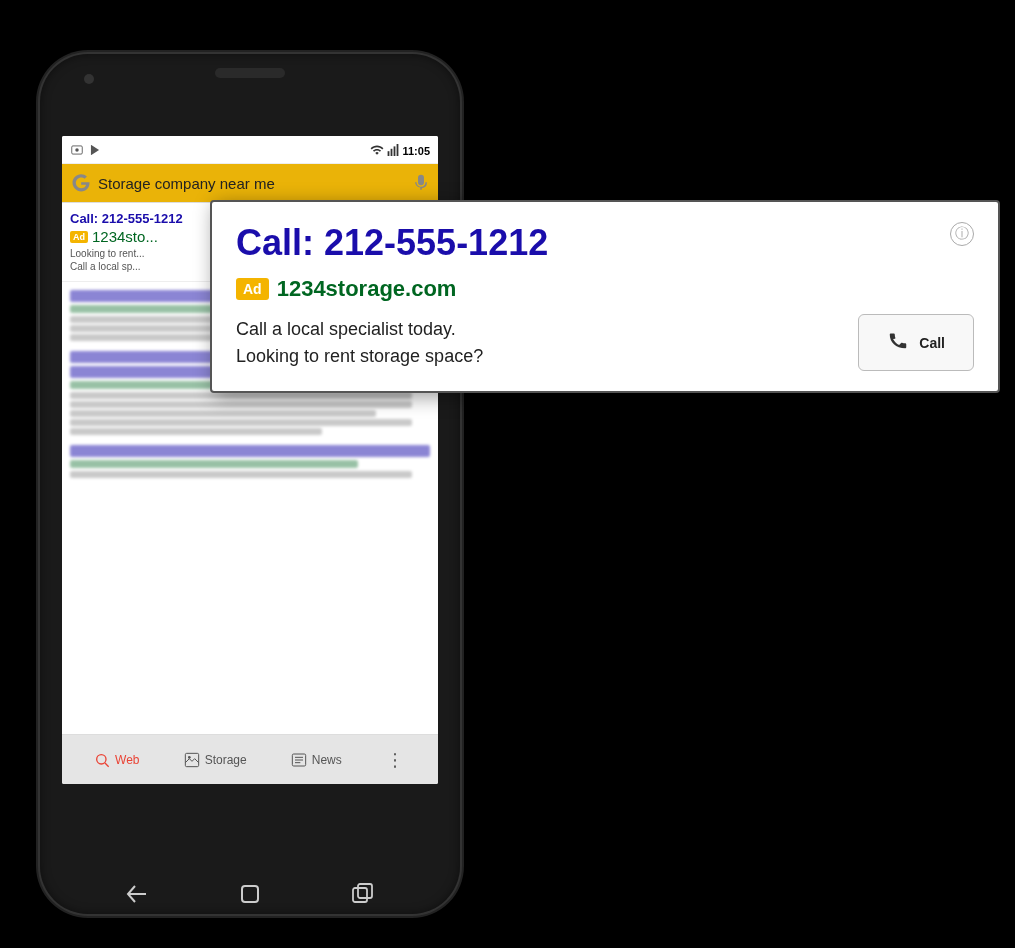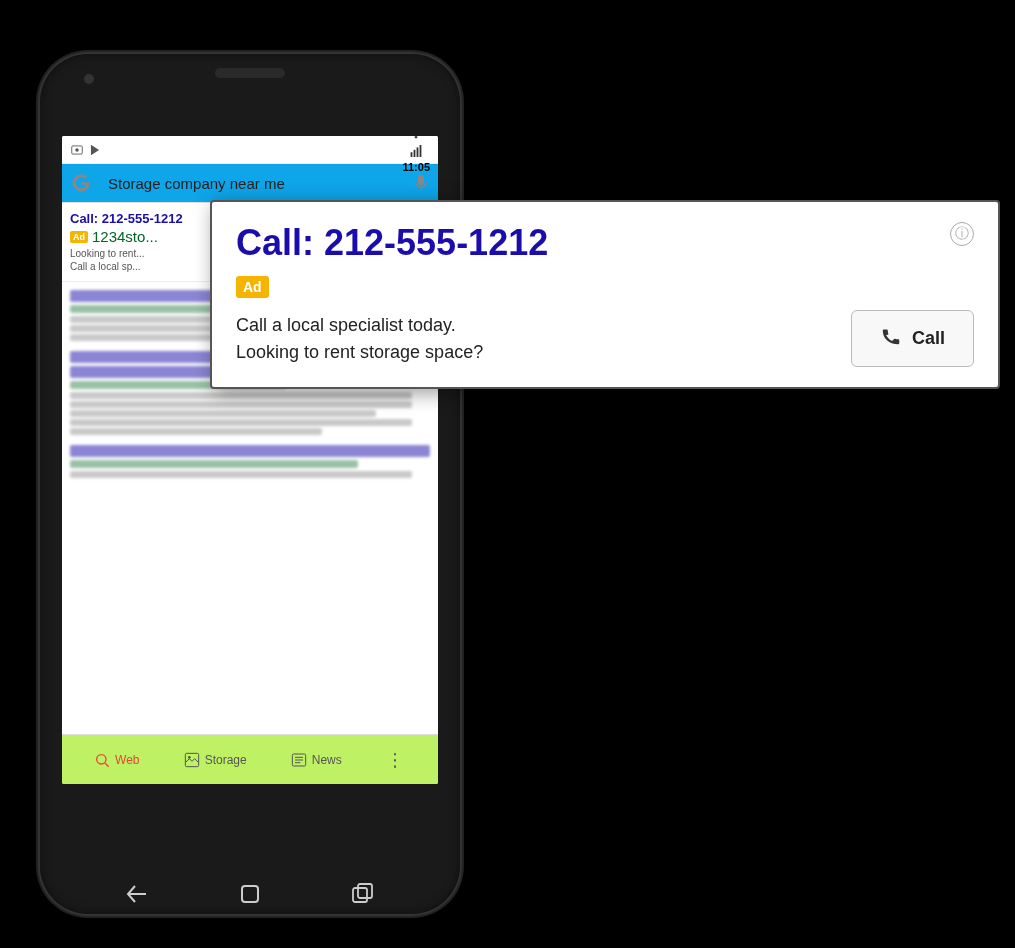--- a/index.html
+++ b/index.html
@@ -80,36 +80,35 @@
     }
 
     .status-icons-left {
       display: flex;
       gap: 4px;
       align-items: center;
     }
 
     .status-icons-right {
       display: flex;
-      align-items: center;
+      align-items: flex-end;
       gap: 3px;
       font-size: 11px;
       font-weight: bold;
       color: #000;
-      flex-direction: column;
     }
 
     
     .search-bar {
       display: flex;
       align-items: center;
       padding: 8px 8px;
       border-bottom: 1px solid #ddd;
-      background: #0ea5e9;
-      gap: 16px;
+      background: #eab308;
+      gap: 6px;
     }
 
     .google-g {
       width: 22px;
       height: 22px;
       flex-shrink: 0;
     }
 
     .search-text {
       flex: 1;
@@ -205,21 +204,21 @@
     .blurred-text.medium { width: 85%; }
     .blurred-text.long { width: 95%; }
 
     
     .phone-tabs {
       position: absolute;
       bottom: 0;
       left: 0;
       right: 0;
       height: 50px;
-      background: #bef264;
+      background: #e5e5e5;
       border-top: 1px solid #ddd;
       display: flex;
       align-items: center;
       justify-content: space-around;
       padding: 4px 10px;
     }
 
     .tab-item {
       display: flex;
       align-items: center;
@@ -320,21 +319,21 @@
     }
 
     .call-button {
       background: #f8f8f8;
       border: 1.5px solid #bbb;
       border-radius: 6px;
       padding: 14px 28px;
       display: flex;
       align-items: center;
       gap: 10px;
-      font-size: 18px;
+      font-size: 14px;
       color: #222;
       font-weight: bold;
       cursor: pointer;
       white-space: nowrap;
     }
 
     .call-phone-icon {
       font-size: 20px;
     }
   </style>
@@ -483,20 +482,21 @@
 </div>
 
 <div class="ad-popup">
   <div style="display:flex; align-items:flex-start; justify-content:space-between;">
     <div class="popup-phone-number">Call: 212-555-1212</div>
     <div class="popup-info-icon">ⓘ</div>
   </div>
 
   <div class="popup-url-row">
     <span class="ad-badge-large">Ad</span>
+    <span class="popup-url">1234storage.com</span>
   </div>
 
   <div class="popup-body-row">
     <div class="popup-description">
       <div>Call a local specialist today.</div>
       <div>Looking to rent storage space?</div>
     </div>
     <button class="call-button">
       <span class="call-phone-icon">
         <svg width="22" height="22" viewBox="0 0 24 24" fill="#333">

